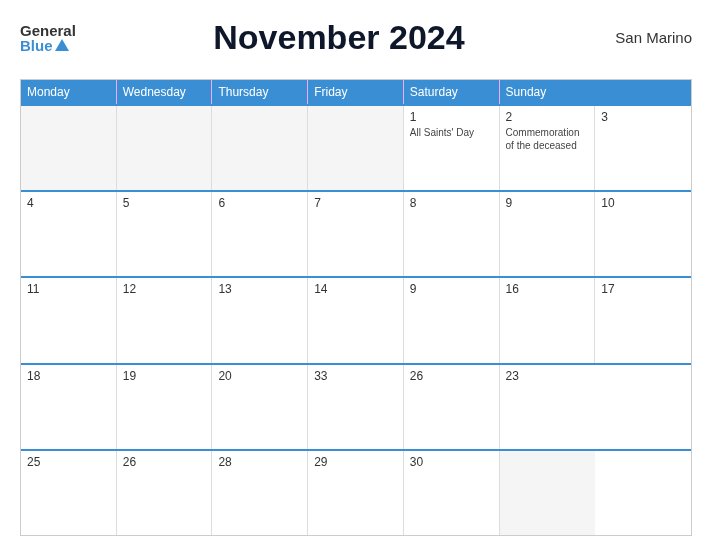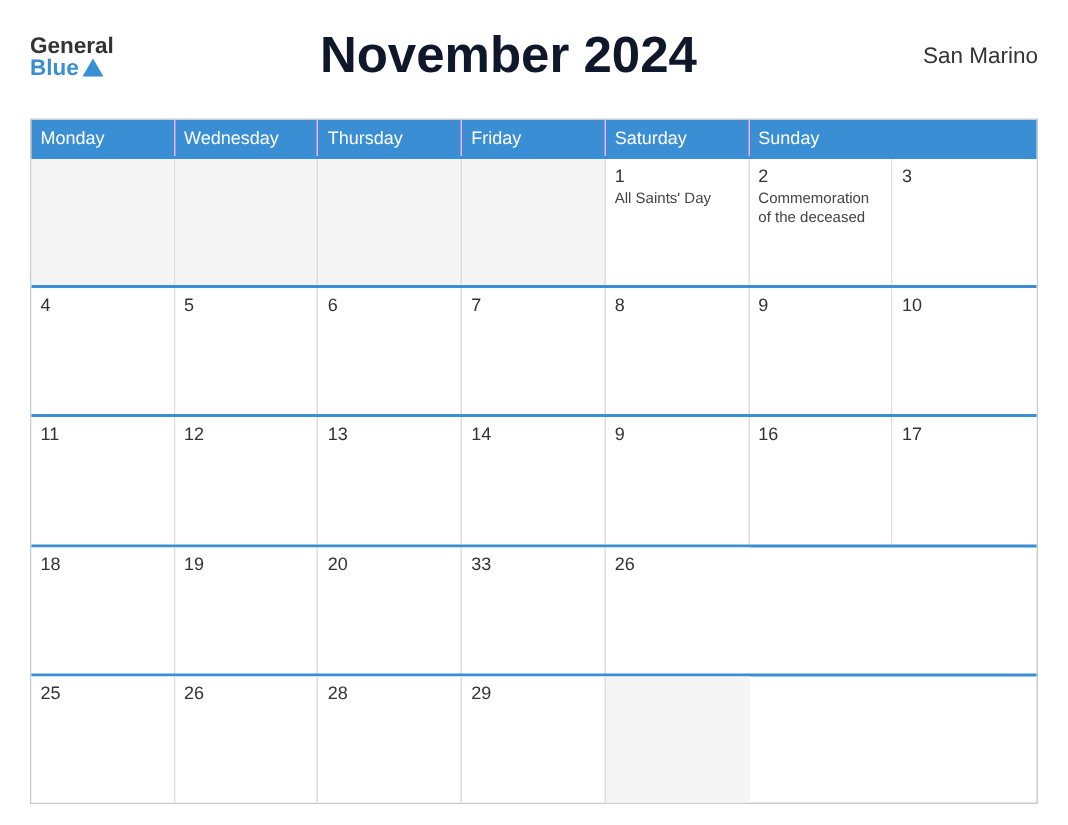--- a/index.html
+++ b/index.html
@@ -223,31 +223,37 @@
           </div>
           <div class="cal-cell">
             <span class="day-num">20</span>
           </div>
           <div class="cal-cell">
             <span class="day-num">33</span>
           </div>
           <div class="cal-cell">
             <span class="day-num">26</span>
           </div>
+          <div class="cal-cell">
+            <span class="day-num">23</span>
+          </div>
         </div>
         <div class="cal-row">
           <div class="cal-cell">
             <span class="day-num">25</span>
           </div>
           <div class="cal-cell">
             <span class="day-num">26</span>
           </div>
           <div class="cal-cell">
             <span class="day-num">28</span>
           </div>
           <div class="cal-cell">
             <span class="day-num">29</span>
+          </div>
+          <div class="cal-cell">
+            <span class="day-num">30</span>
           </div>
           <div class="cal-cell empty"></div>
         </div>
       </div>
   </div>
 </div>
 
 </body></html>

